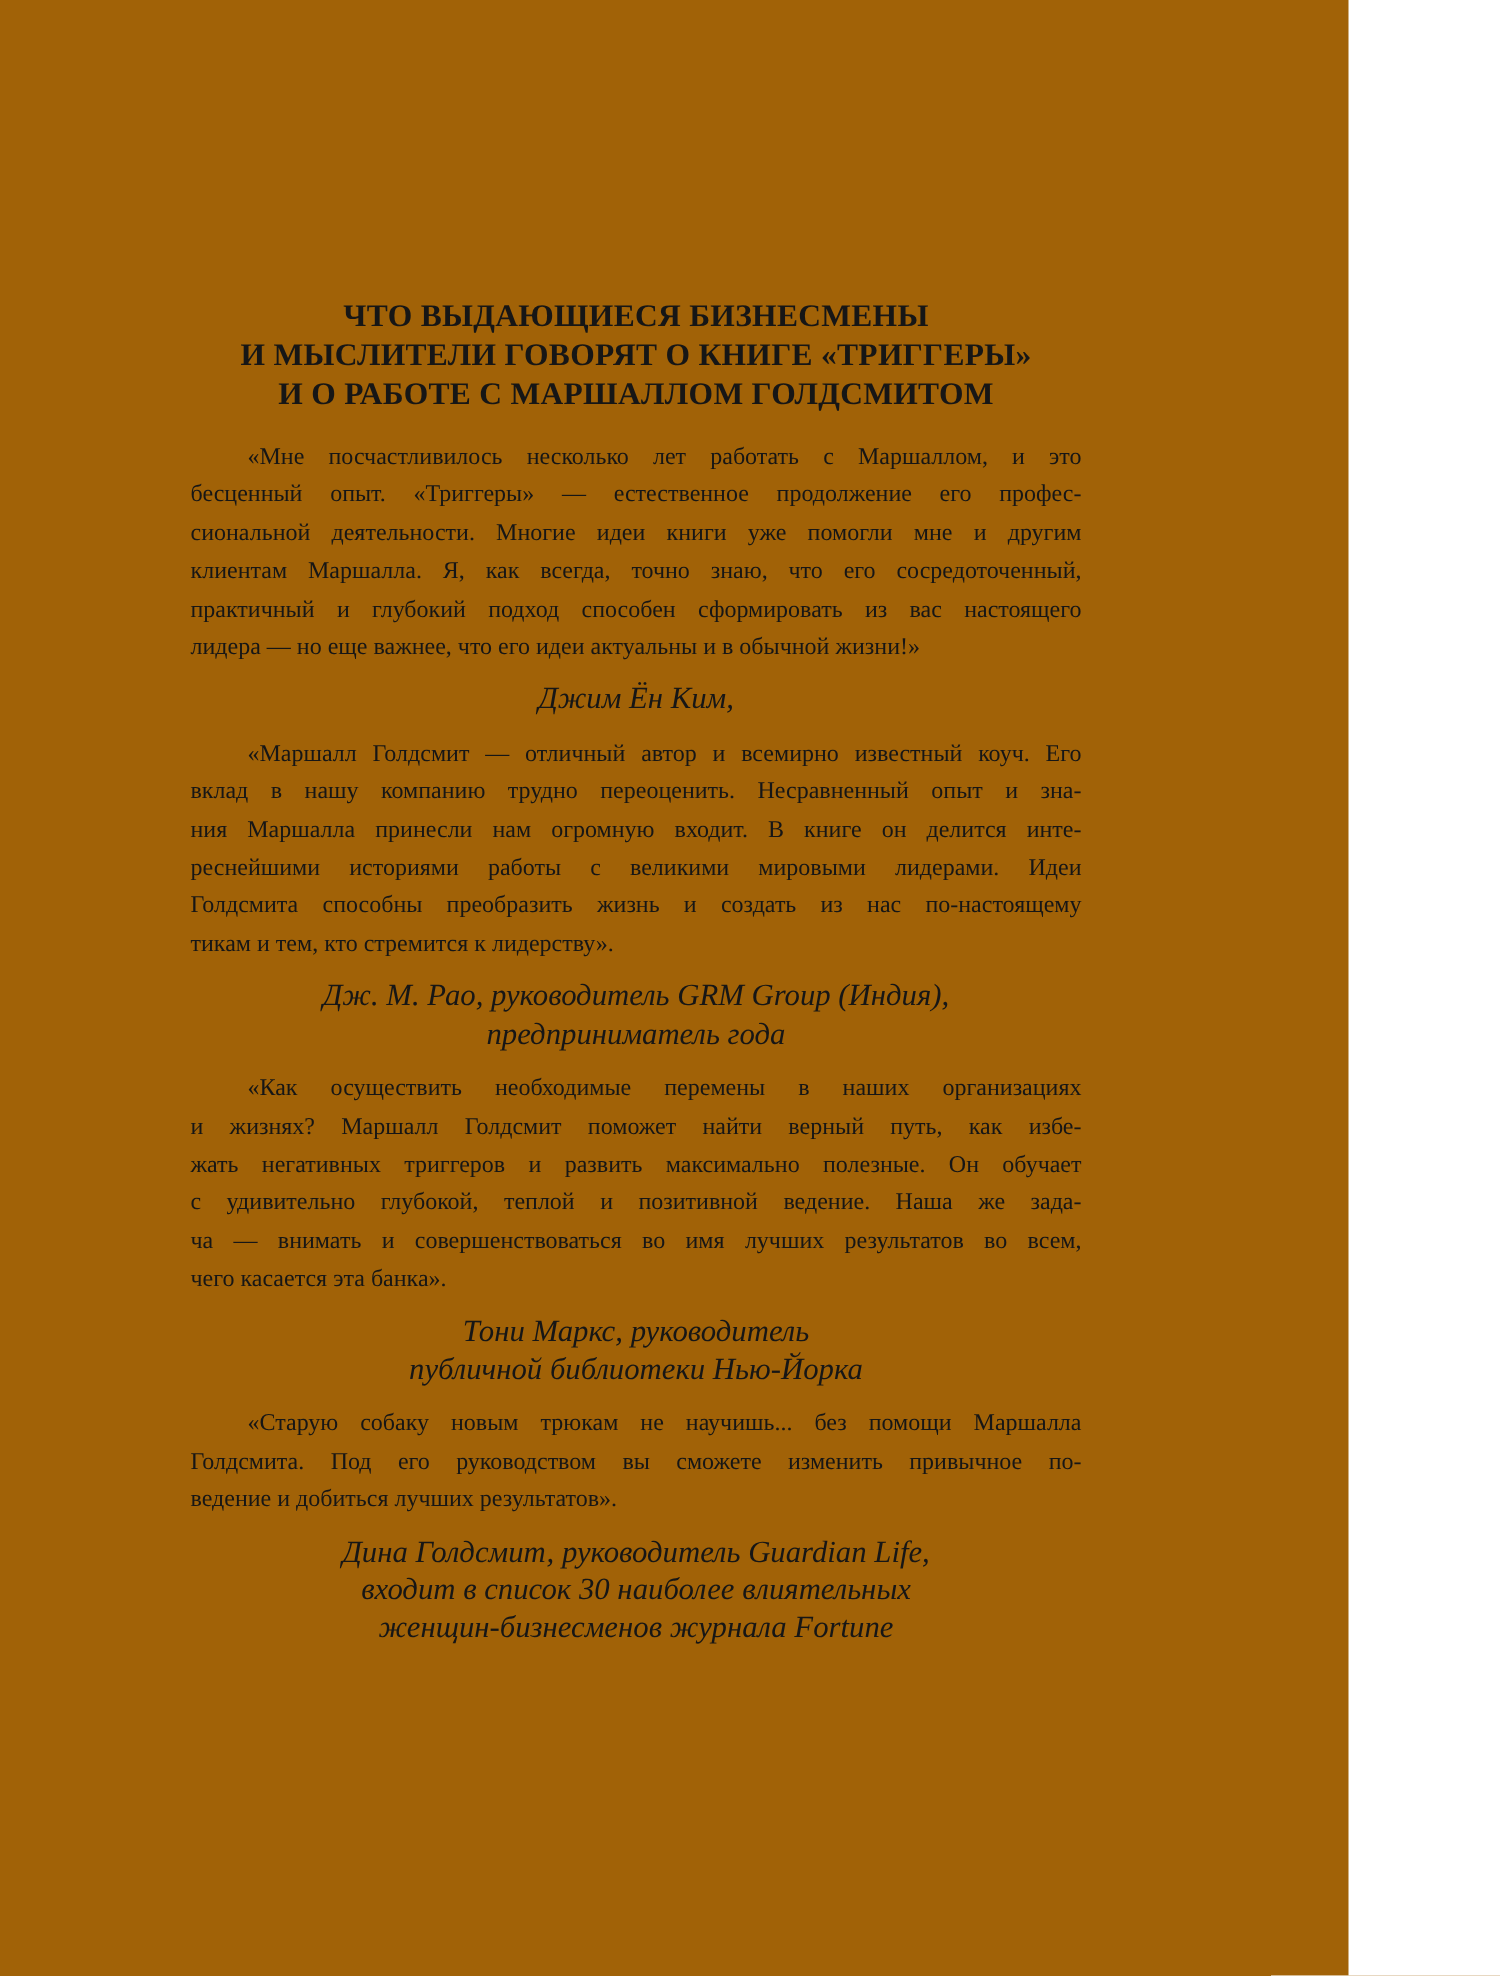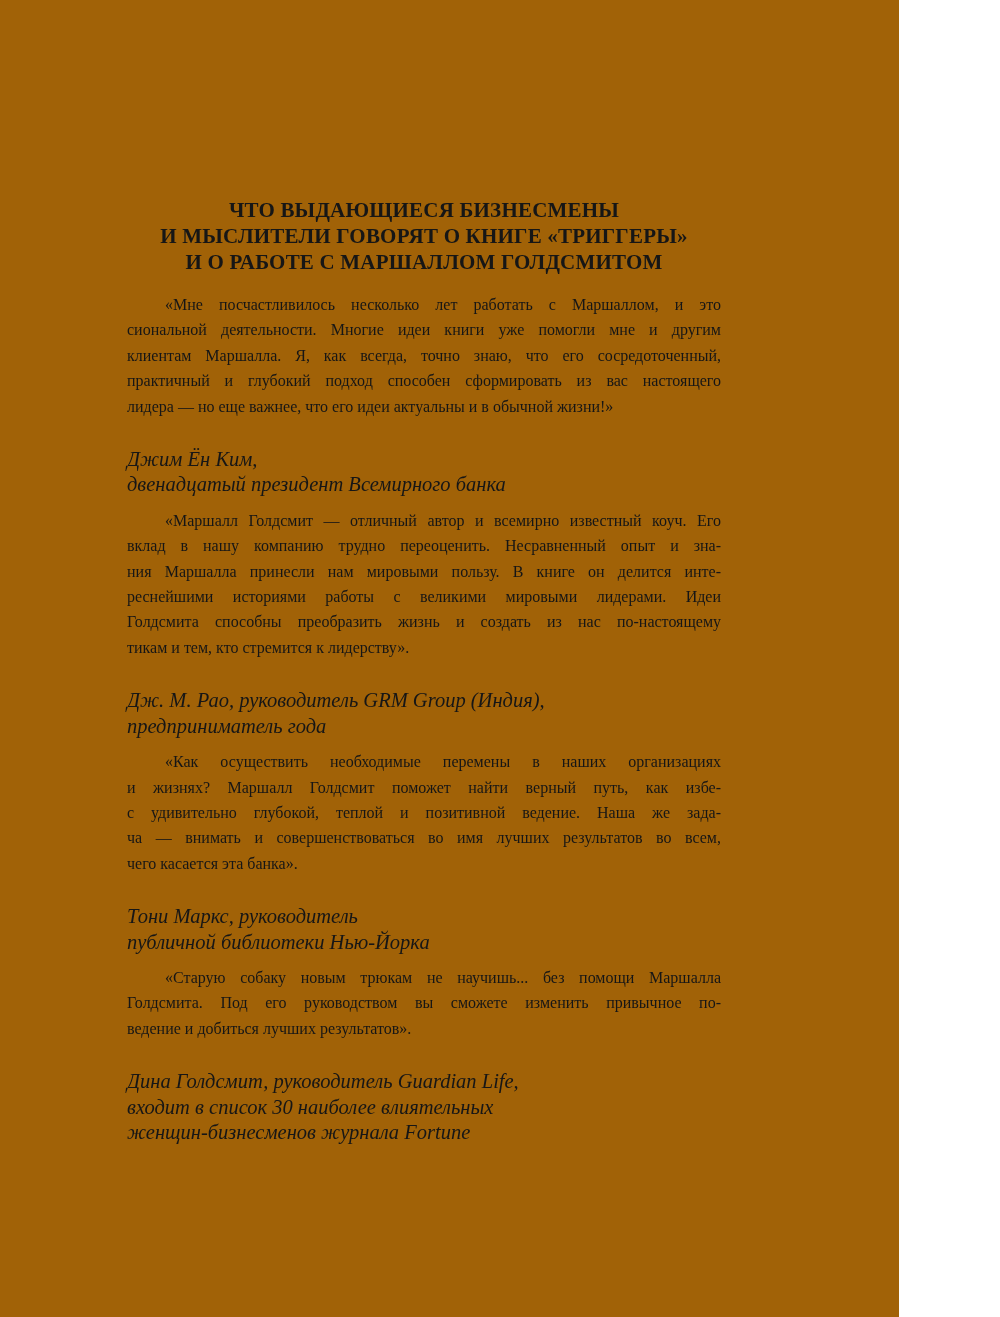--- a/index.html
+++ b/index.html
@@ -33,72 +33,73 @@
     line-height: 25.4px;
   }
   .quote .line {
     display: block;
     text-align: justify;
     text-align-last: justify;
   }
   .quote .line.first { text-indent: 38px; }
   .quote .line.last  { text-align-last: left; }
   .attribution {
-    margin: 28px 0 0 0;
+    margin: 10px 0 0 0;
     font-size: 20.5px;
     line-height: 25.4px;
     font-style: italic;
-    text-align: left;
+    text-align: center;
   }
   .attribution .aline { display: block; }
 </style>
 </head>
 <body>
 
 <div class="page">
 
   <h1 class="heading">
     <span class="hline">ЧТО ВЫДАЮЩИЕСЯ БИЗНЕСМЕНЫ</span>
     <span class="hline">И МЫСЛИТЕЛИ ГОВОРЯТ О КНИГЕ «ТРИГГЕРЫ»</span>
     <span class="hline">И О РАБОТЕ С МАРШАЛЛОМ ГОЛДСМИТОМ</span>
   </h1>
 
   <section>
     <p class="quote">
       <span class="line first">«Мне посчастливилось несколько лет работать с Маршаллом, и это</span>
+      <span class="line">бесценный опыт. «Триггеры» — естественное продолжение его профес-</span>
       <span class="line">сиональной деятельности. Многие идеи книги уже помогли мне и другим</span>
       <span class="line">клиентам Маршалла. Я, как всегда, точно знаю, что его сосредоточенный,</span>
       <span class="line">практичный и глубокий подход способен сформировать из вас настоящего</span>
       <span class="line last">лидера — но еще важнее, что его идеи актуальны и в обычной жизни!»</span>
     </p>
     <p class="attribution">
       <span class="aline">Джим Ён Ким,</span>
-      <span class="aline">двенадцатый президент Всемирного банка</span>
     </p>
   </section>
 
   <section>
     <p class="quote">
       <span class="line first">«Маршалл Голдсмит — отличный автор и всемирно известный коуч. Его</span>
       <span class="line">вклад в нашу компанию трудно переоценить. Несравненный опыт и зна-</span>
-      <span class="line">ния Маршалла принесли нам мировыми пользу. В книге он делится инте-</span>
+      <span class="line">ния Маршалла принесли нам огромную входит. В книге он делится инте-</span>
       <span class="line">реснейшими историями работы с великими мировыми лидерами. Идеи</span>
       <span class="line">Голдсмита способны преобразить жизнь и создать из нас по-настоящему</span>
       <span class="line last">тикам и тем, кто стремится к лидерству».</span>
     </p>
     <p class="attribution">
       <span class="aline">Дж. М. Рао, руководитель GRM Group (Индия),</span>
       <span class="aline">предприниматель года</span>
     </p>
   </section>
 
   <section>
     <p class="quote">
       <span class="line first">«Как осуществить необходимые перемены в наших организациях</span>
       <span class="line">и жизнях? Маршалл Голдсмит поможет найти верный путь, как избе-</span>
+      <span class="line">жать негативных триггеров и развить максимально полезные. Он обучает</span>
       <span class="line">с удивительно глубокой, теплой и позитивной ведение. Наша же зада-</span>
       <span class="line">ча — внимать и совершенствоваться во имя лучших результатов во всем,</span>
       <span class="line last">чего касается эта банка».</span>
     </p>
     <p class="attribution">
       <span class="aline">Тони Маркс, руководитель</span>
       <span class="aline">публичной библиотеки Нью-Йорка</span>
     </p>
   </section>
 

